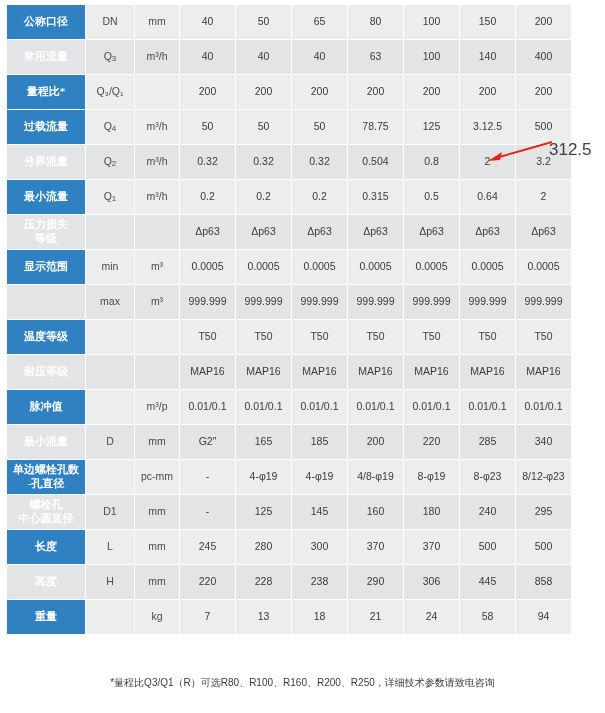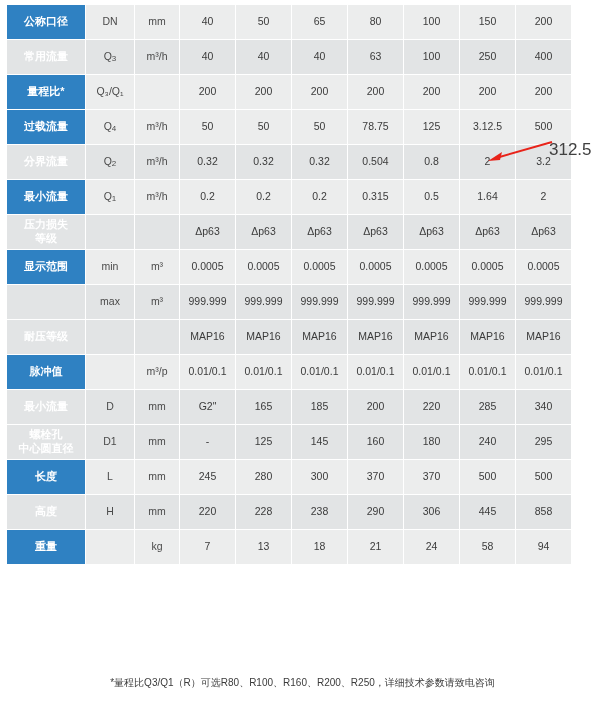--- a/index.html
+++ b/index.html
@@ -39,20 +39,21 @@
   }
   table.spec tr.alt td {
     background: #e2e4e5;
   }
   table.spec td.label {
     background: #2f81c2;
     color: #ffffff;
     font-weight: bold;
     font-size: 11px;
     width: 76px;
+    font-family: Liberation Serif, serif;
   }
   table.spec td.sym {
     width: 46px;
     color: #4a4a4a;
     text-align: center;
   }
   table.spec td.unit {
     width: 42px;
     color: #4a4a4a;
   }
@@ -114,21 +115,21 @@
         </tr>
         <tr class="alt">
           <td class="label">常用流量</td>
           <td class="sym"><span>Q</span><span class="sub">3</span></td>
           <td class="unit">m³/h</td>
           <td class="val">40</td>
           <td class="val">40</td>
           <td class="val">40</td>
           <td class="val">63</td>
           <td class="val">100</td>
-          <td class="val">250</td>
+          <td class="val">140</td>
           <td class="val">400</td>
         </tr>
         <tr>
           <td class="label">量程比*</td>
           <td class="sym">Q₃/Q₁</td>
           <td class="unit"></td>
           <td class="val">200</td>
           <td class="val">200</td>
           <td class="val">200</td>
           <td class="val">200</td>
@@ -162,21 +163,21 @@
         </tr>
         <tr>
           <td class="label">最小流量</td>
           <td class="sym"><span>Q</span><span class="sub">1</span></td>
           <td class="unit">m³/h</td>
           <td class="val">0.2</td>
           <td class="val">0.2</td>
           <td class="val">0.2</td>
           <td class="val">0.315</td>
           <td class="val">0.5</td>
-          <td class="val">1.64</td>
+          <td class="val">0.64</td>
           <td class="val">2</td>
         </tr>
         <tr class="alt">
           <td class="label twoline">压力损失<br>等级</td>
           <td class="sym"></td>
           <td class="unit"></td>
           <td class="val">Δp63</td>
           <td class="val">Δp63</td>
           <td class="val">Δp63</td>
           <td class="val">Δp63</td>
@@ -201,20 +202,32 @@
           <td class="sym">max</td>
           <td class="unit">m³</td>
           <td class="val">999.999</td>
           <td class="val">999.999</td>
           <td class="val">999.999</td>
           <td class="val">999.999</td>
           <td class="val">999.999</td>
           <td class="val">999.999</td>
           <td class="val">999.999</td>
         </tr>
+        <tr>
+          <td class="label">温度等级</td>
+          <td class="sym"></td>
+          <td class="unit"></td>
+          <td class="val">T50</td>
+          <td class="val">T50</td>
+          <td class="val">T50</td>
+          <td class="val">T50</td>
+          <td class="val">T50</td>
+          <td class="val">T50</td>
+          <td class="val">T50</td>
+        </tr>
         <tr class="alt">
           <td class="label">耐压等级</td>
           <td class="sym"></td>
           <td class="unit"></td>
           <td class="val">MAP16</td>
           <td class="val">MAP16</td>
           <td class="val">MAP16</td>
           <td class="val">MAP16</td>
           <td class="val">MAP16</td>
           <td class="val">MAP16</td>
@@ -236,20 +249,32 @@
           <td class="label">最小流量</td>
           <td class="sym">D</td>
           <td class="unit">mm</td>
           <td class="val">G2"</td>
           <td class="val">165</td>
           <td class="val">185</td>
           <td class="val">200</td>
           <td class="val">220</td>
           <td class="val">285</td>
           <td class="val">340</td>
+        </tr>
+        <tr>
+          <td class="label twoline">单边螺栓孔数<br>-孔直径</td>
+          <td class="sym"></td>
+          <td class="unit">pc-mm</td>
+          <td class="val">-</td>
+          <td class="val">4-φ19</td>
+          <td class="val">4-φ19</td>
+          <td class="val">4/8-φ19</td>
+          <td class="val">8-φ19</td>
+          <td class="val">8-φ23</td>
+          <td class="val">8/12-φ23</td>
         </tr>
         <tr class="alt">
           <td class="label twoline">螺栓孔<br>中心圆直径</td>
           <td class="sym">D1</td>
           <td class="unit">mm</td>
           <td class="val">-</td>
           <td class="val">125</td>
           <td class="val">145</td>
           <td class="val">160</td>
           <td class="val">180</td>

